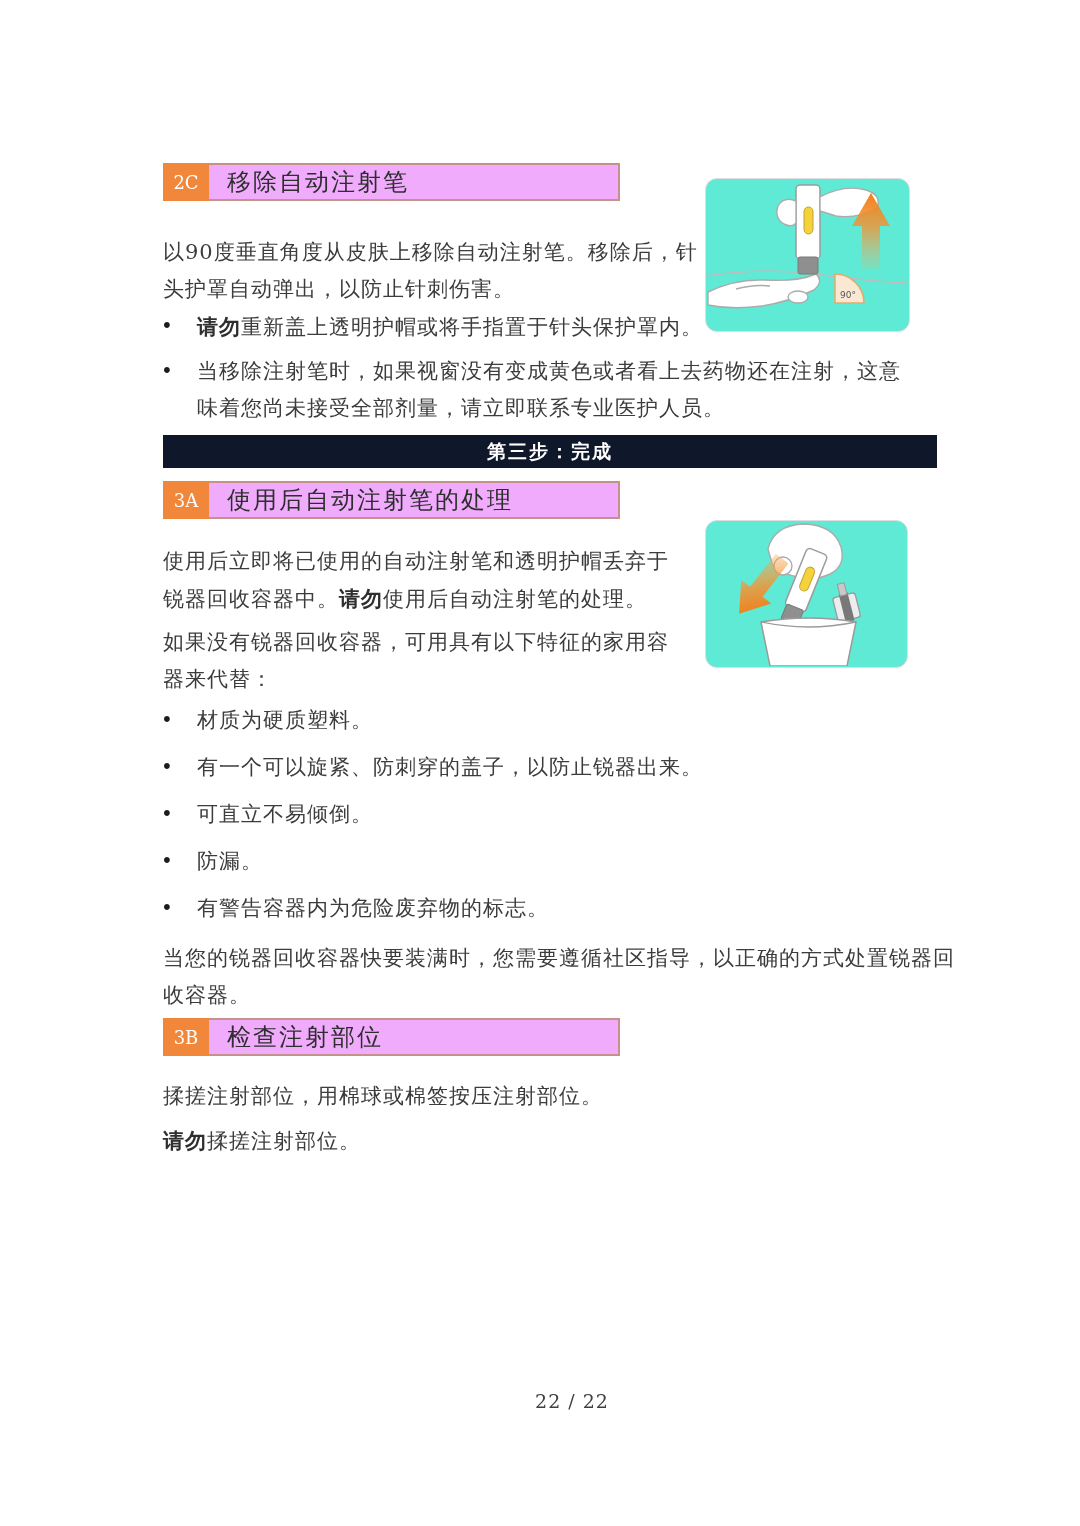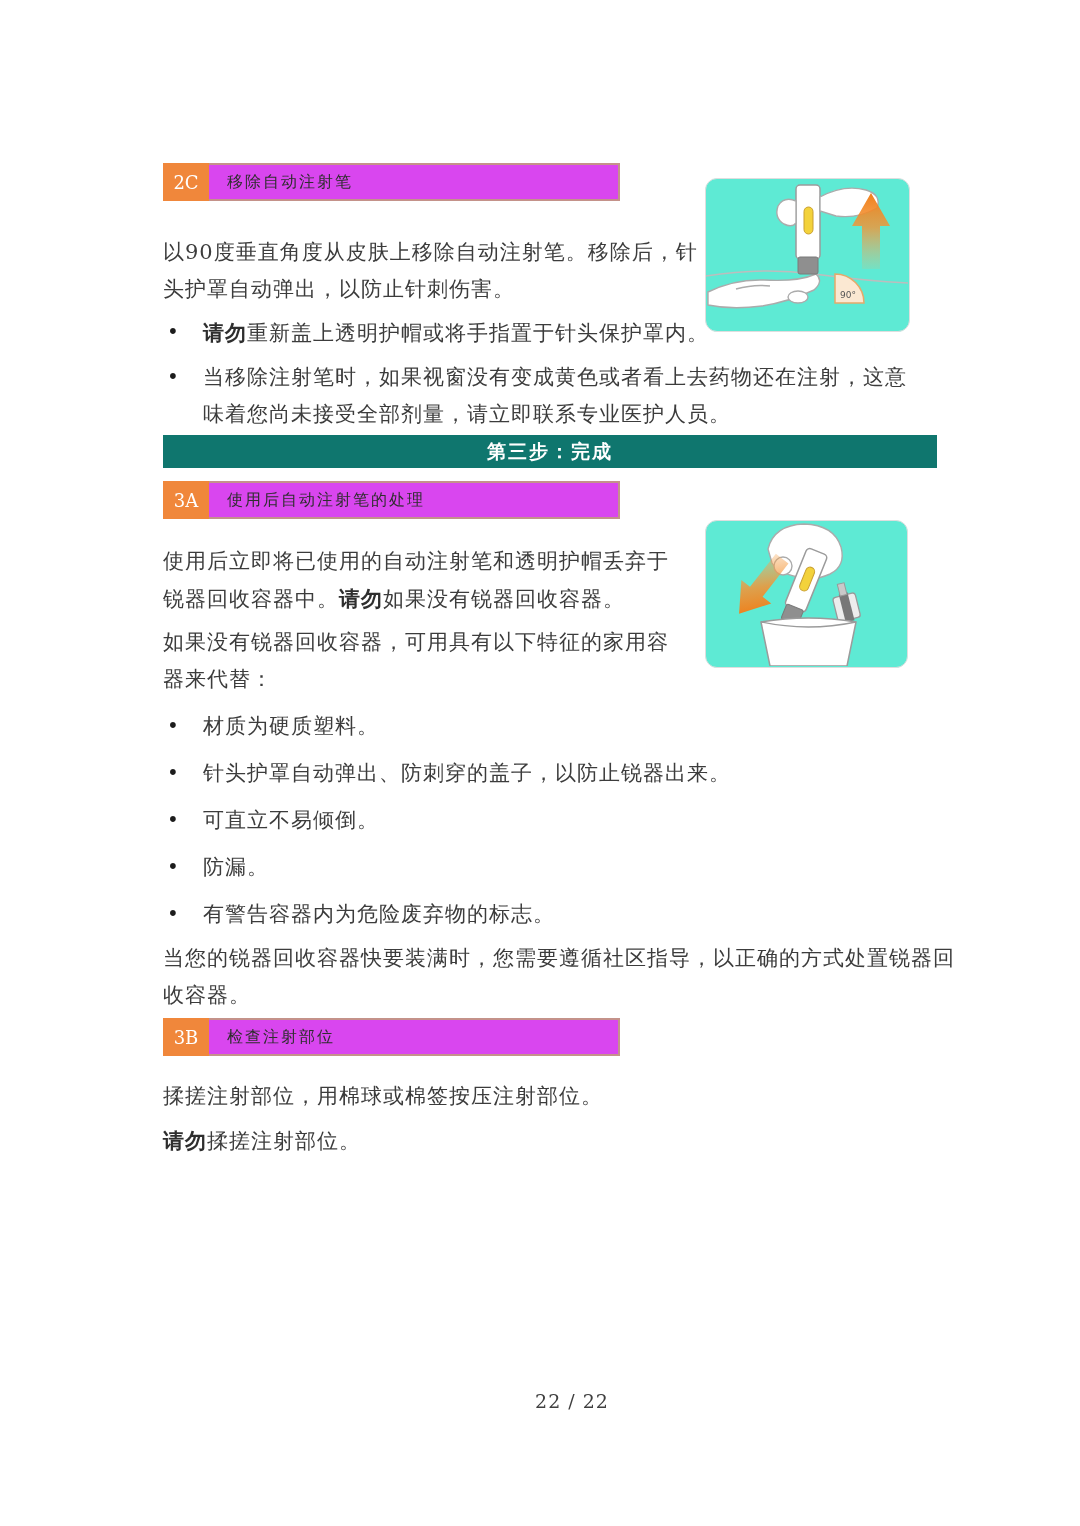--- a/index.html
+++ b/index.html
@@ -8,36 +8,36 @@
     font-family:"DejaVu Serif","Liberation Serif",serif; color:#3c3c3c;
     overflow:hidden;
   }
   
   .sec-header { position:absolute; left:163px; width:457px; height:38px; display:flex; }
   .sec-badge {
     width:46px; background:#F0873B; color:#ffffff; display:flex;
     align-items:center; justify-content:center; font-size:18px; flex:none;
   }
   .sec-titlebox {
-    flex:1; background:#d946ef; border:2px solid #C4928A; border-left:none;
+    flex:1; background:#f0abfc; border:2px solid #C4928A; border-left:none;
     box-sizing:border-box; display:flex; align-items:center;
-    padding-left:18px; font-size:16px; color:#2e2e2e; letter-spacing:2px;
+    padding-left:18px; font-size:24px; color:#2e2e2e; letter-spacing:2px;
   }
   
   .step-banner {
     position:absolute; left:163px; top:435px; width:774px; height:33px;
-    background:#0f766e; color:#ffffff; display:flex; align-items:center;
+    background:#0f172a; color:#ffffff; display:flex; align-items:center;
     justify-content:center; font-size:19px; font-weight:bold;
     font-family:"DejaVu Sans","Liberation Sans",sans-serif; letter-spacing:2px;
   }
   
   .para { position:absolute; left:151px; margin:12px; font-size:21px;
           line-height:37px; letter-spacing:1px; color:#3c3c3c; }
   .bold { font-weight:bold; color:#2e2e2e; }
-  .bullet { position:absolute; left:160px; margin:7px; font-size:21px;
+  .bullet { position:absolute; left:160px; margin:1px; font-size:21px;
             line-height:37px; letter-spacing:1px; display:flex; }
   .bullet::before { content:"•"; font-size:20px; flex:none; width:36px; color:#1c1c1c; }
   .bullet .btxt { display:inline; }
   
   .figure {
     position:absolute; left:705px; background:#5eead4;
     border:1.5px solid #DEDEDE; border-radius:12px; box-sizing:border-box;
   }
   .figure svg { display:block; }
   
@@ -141,29 +141,29 @@
         <path d="M55 101 Q 102 93 150 101 L 141 145 L 64 145 Z" fill="#ffffff" stroke="#9B9B9B" stroke-width="1.5"></path>
         <path d="M55 101 Q 102 111 150 101" fill="none" stroke="#9B9B9B" stroke-width="1.3"></path>
       </g>
 
       <g transform="rotate(38 54 66)">
         <path d="M46 30 L62 30 L62 72 L73 72 L54 100 L35 72 L46 72 Z" fill="url(#dng)"></path>
       </g>
     </svg>
   </div>
 
-  <p class="para" style="top:531px; width:515px"><span>使用后立即将已使用的自动注射笔和透明护帽丢弃于锐器回收容器中。</span><span class="bold">请勿</span><span>如果没有锐器回收容器。</span></p>
+  <p class="para" style="top:531px; width:515px"><span>使用后立即将已使用的自动注射笔和透明护帽丢弃于锐器回收容器中。</span><span class="bold">请勿</span><span>使用后自动注射笔的处理。</span></p>
 
   <p class="para" style="top:612px; width:515px">如果没有锐器回收容器，可用具有以下特征的家用容器来代替：</p>
 
   <div class="bullet" style="top:701px; width:760px">
     <span class="btxt">材质为硬质塑料。</span>
   </div>
   <div class="bullet" style="top:748px; width:760px">
-    <span class="btxt">针头护罩自动弹出、防刺穿的盖子，以防止锐器出来。</span>
+    <span class="btxt">有一个可以旋紧、防刺穿的盖子，以防止锐器出来。</span>
   </div>
   <div class="bullet" style="top:795px; width:760px">
     <span class="btxt">可直立不易倾倒。</span>
   </div>
   <div class="bullet" style="top:842px; width:760px">
     <span class="btxt">防漏。</span>
   </div>
   <div class="bullet" style="top:889px; width:760px">
     <span class="btxt">有警告容器内为危险废弃物的标志。</span>
   </div>

